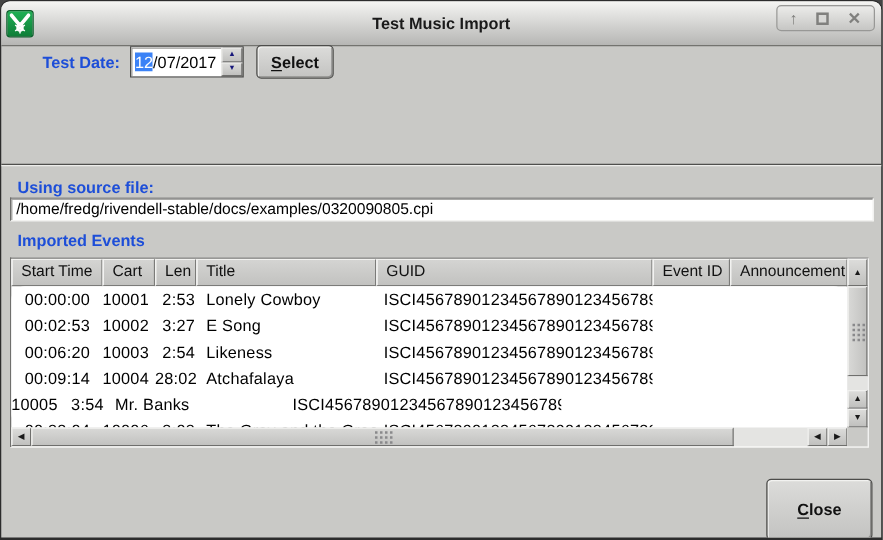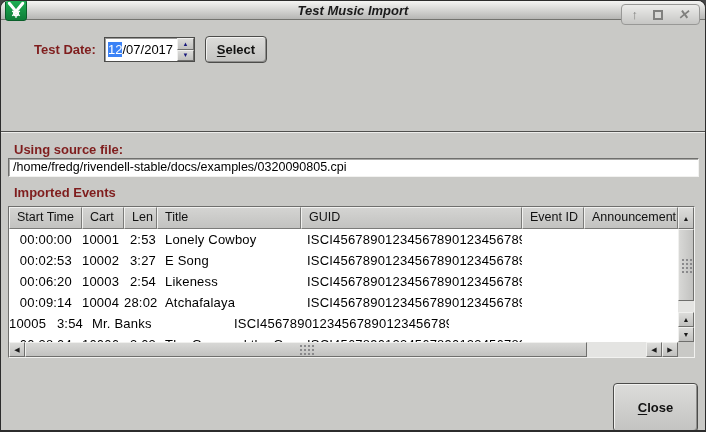--- a/index.html
+++ b/index.html
@@ -8,24 +8,24 @@
 
   .window {
     position:relative; width:706px; height:432px;
     background:#c9c9c6; border:1px solid #2c2c2c;
     border-bottom-width:2px;
     border-radius:8px 8px 0 0; overflow:hidden;
   }
 
   
   .titlebar {
-    position:absolute; left:0; top:0; width:100%; height:19px;
+    position:absolute; left:0; top:0; width:100%; height:36px;
     background:linear-gradient(#f5f5f3,#b6b6b4);
     border-bottom:1px solid #73736f;
-    display:flex; align-items:center;font-style:italic;
+    display:flex; align-items:center;
   }
   .app-icon {
     width:22px; height:22px; margin-left:4px; border-radius:3px;
     background:linear-gradient(#1fb055,#0f7e38);
     border:1px solid #0a5f2a;
     display:flex; align-items:center; justify-content:center;
   }
   .title {
     position:absolute; left:0; right:0; text-align:center;
     font-size:13px; font-weight:bold; color:#1a1a1a;
@@ -49,21 +49,21 @@
     cursor:default;
   }
   .sunken {
     background:#fff;
     border:1px solid; border-color:#6f6f6d #f2f2f0 #f2f2f0 #6f6f6d;
     box-shadow: inset 1px 1px 0 #a9a9a7;
   }
   .mn { text-decoration:underline; text-underline-offset:2px; }
 
   
-  .lbl { position:absolute; font-size:13px; font-weight:bold; color:#7f1d1d; }
+  .lbl { position:absolute; font-size:13px; font-weight:bold; color:#1d4ed8; }
   .lbl-testdate { left:33px; top:41px; }
 
   .spinbox {
     position:absolute; left:103px; top:36px; width:91px; height:25px;
     border:1px solid #4c4c4a; background:#c3c3c1; display:flex;
   }
   .spin-field {
     flex:1; background:#fff; font-size:13px; line-height:23px;
     padding-left:3px; white-space:nowrap; overflow:hidden;
     box-shadow: inset 1px 1px 0 #9a9a98;

